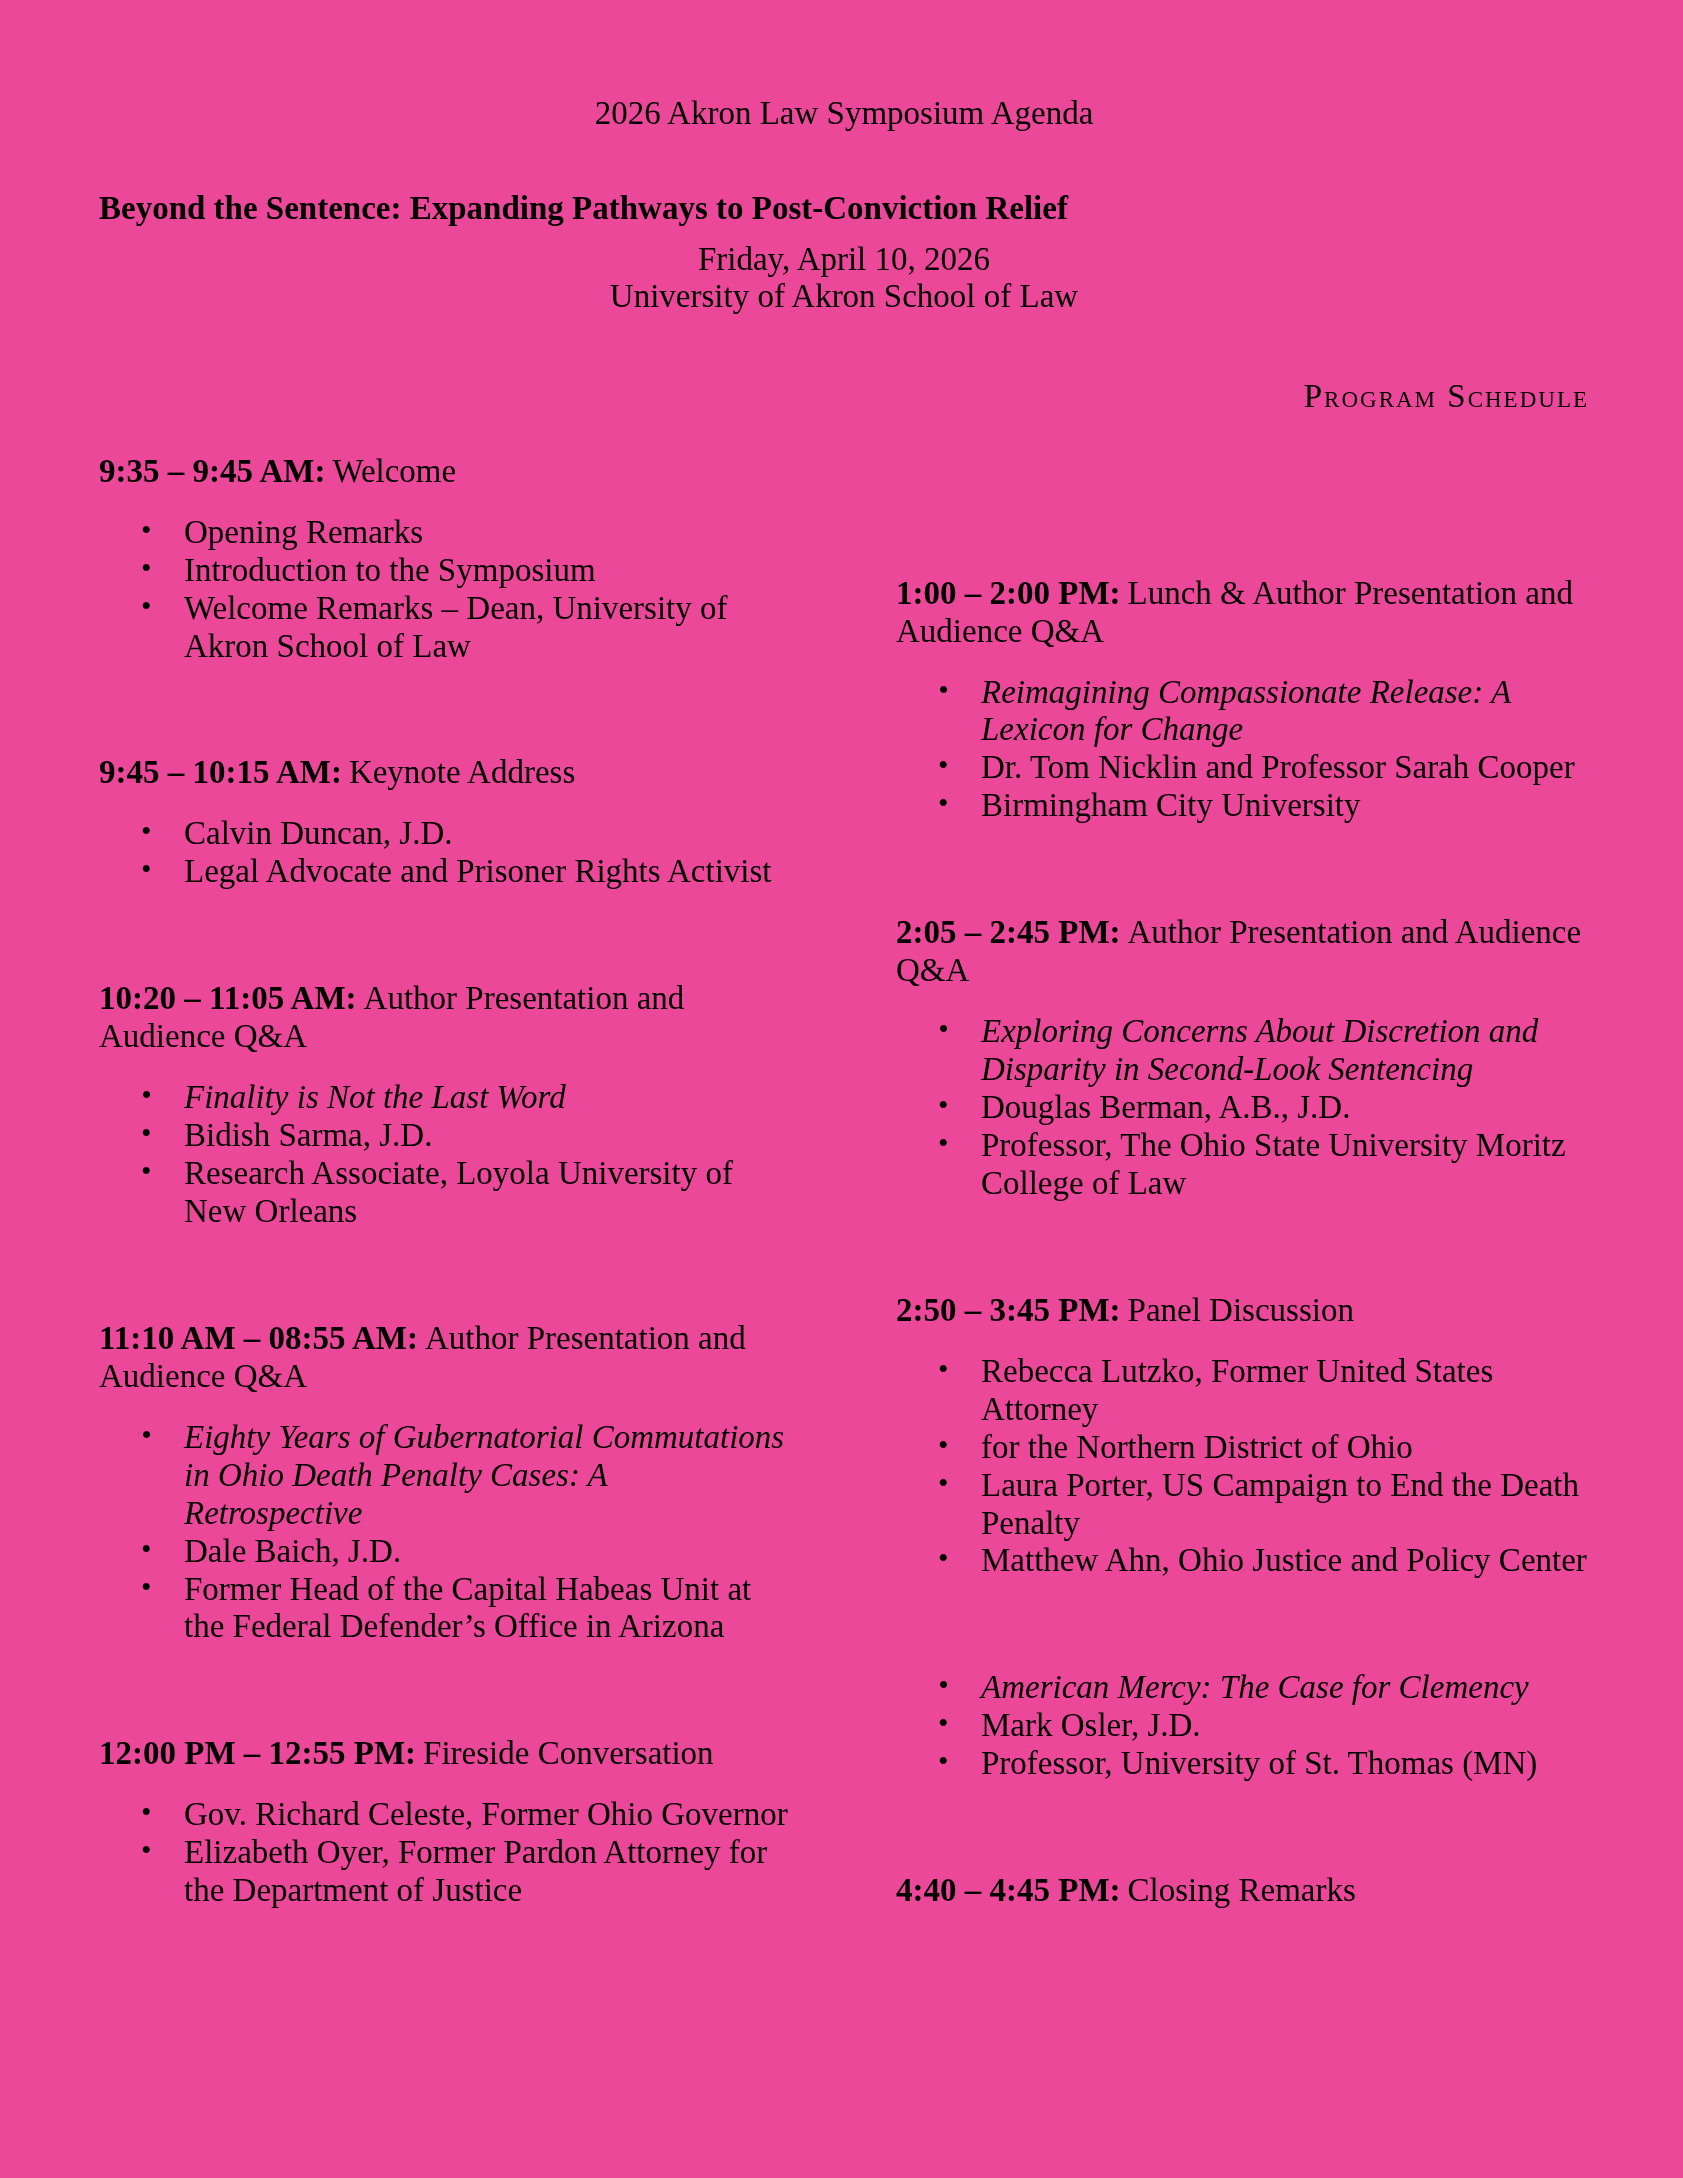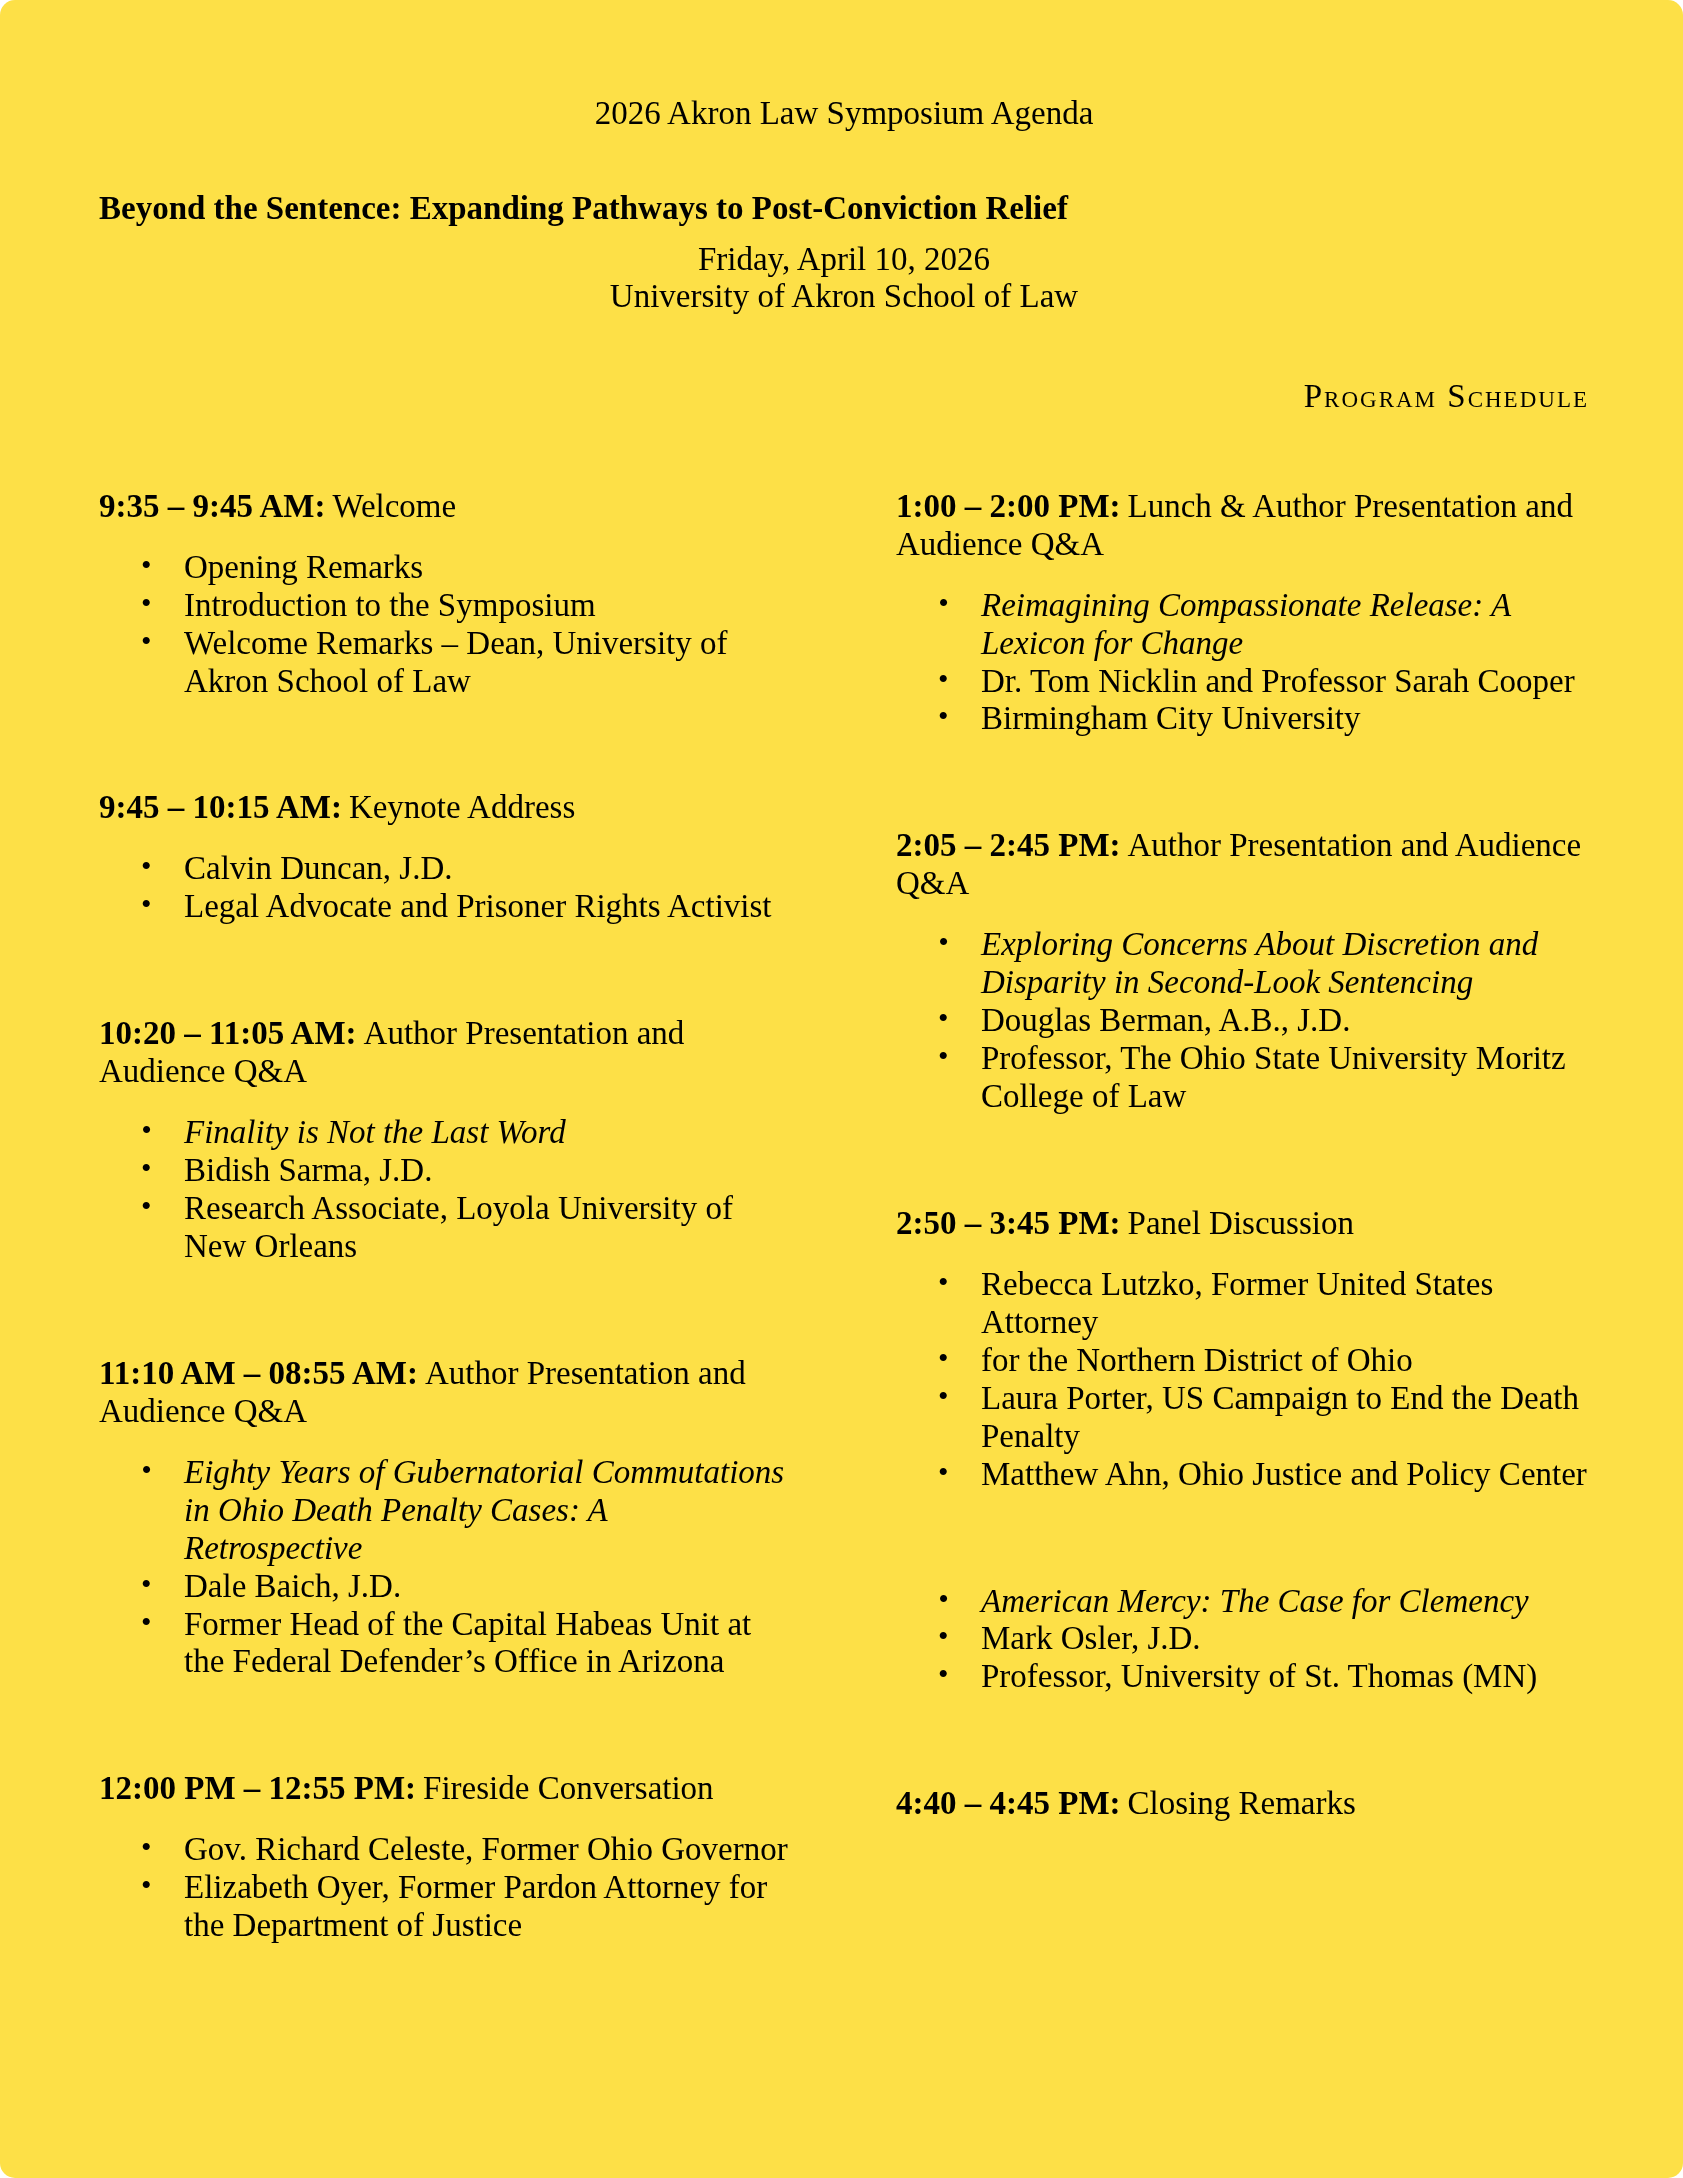--- a/index.html
+++ b/index.html
@@ -8,24 +8,23 @@
     color: #000000;
     font-family: "Liberation Serif", "DejaVu Serif", serif;
     font-size: 33px;
     -webkit-font-smoothing: antialiased;
   }
   .page {
     position: relative;
     width: 1683px;
     height: 2178px;
     box-sizing: border-box;
-    background: #fde047;
+    background: #ec4899;
     padding: 95px 94px 0 99px;
     overflow: hidden;
-    border-radius: 15px;
   }
   .doc-title {
     text-align: center;
     line-height: 1.15;
   }
   .doc-subtitle {
     text-align: left;
     font-weight: bold;
     line-height: 1.15;
     margin-top: 57px;
@@ -37,22 +36,22 @@
   }
   .program-heading {
     text-align: right;
     font-variant: small-caps;
     letter-spacing: 2px;
     margin-top: 63px;
   }
   .columns {
     display: flex;
     gap: 104px;
-    margin-top: 73px;
-    align-items: flex-start;
+    margin-top: 38px;
+    align-items: flex-end;
   }
   .col { width: 693px; flex: 0 0 693px; }
   .session { margin: 0 0 89px 0; }
   .session-header { margin: 0; line-height: 1.15; }
   .session-time { font-weight: bold; }
   .session-title { margin-left: 7px; }
   ul.agenda {
     list-style: none;
     margin: 23px 0 0 0;
     padding: 0 0 0 85px;

